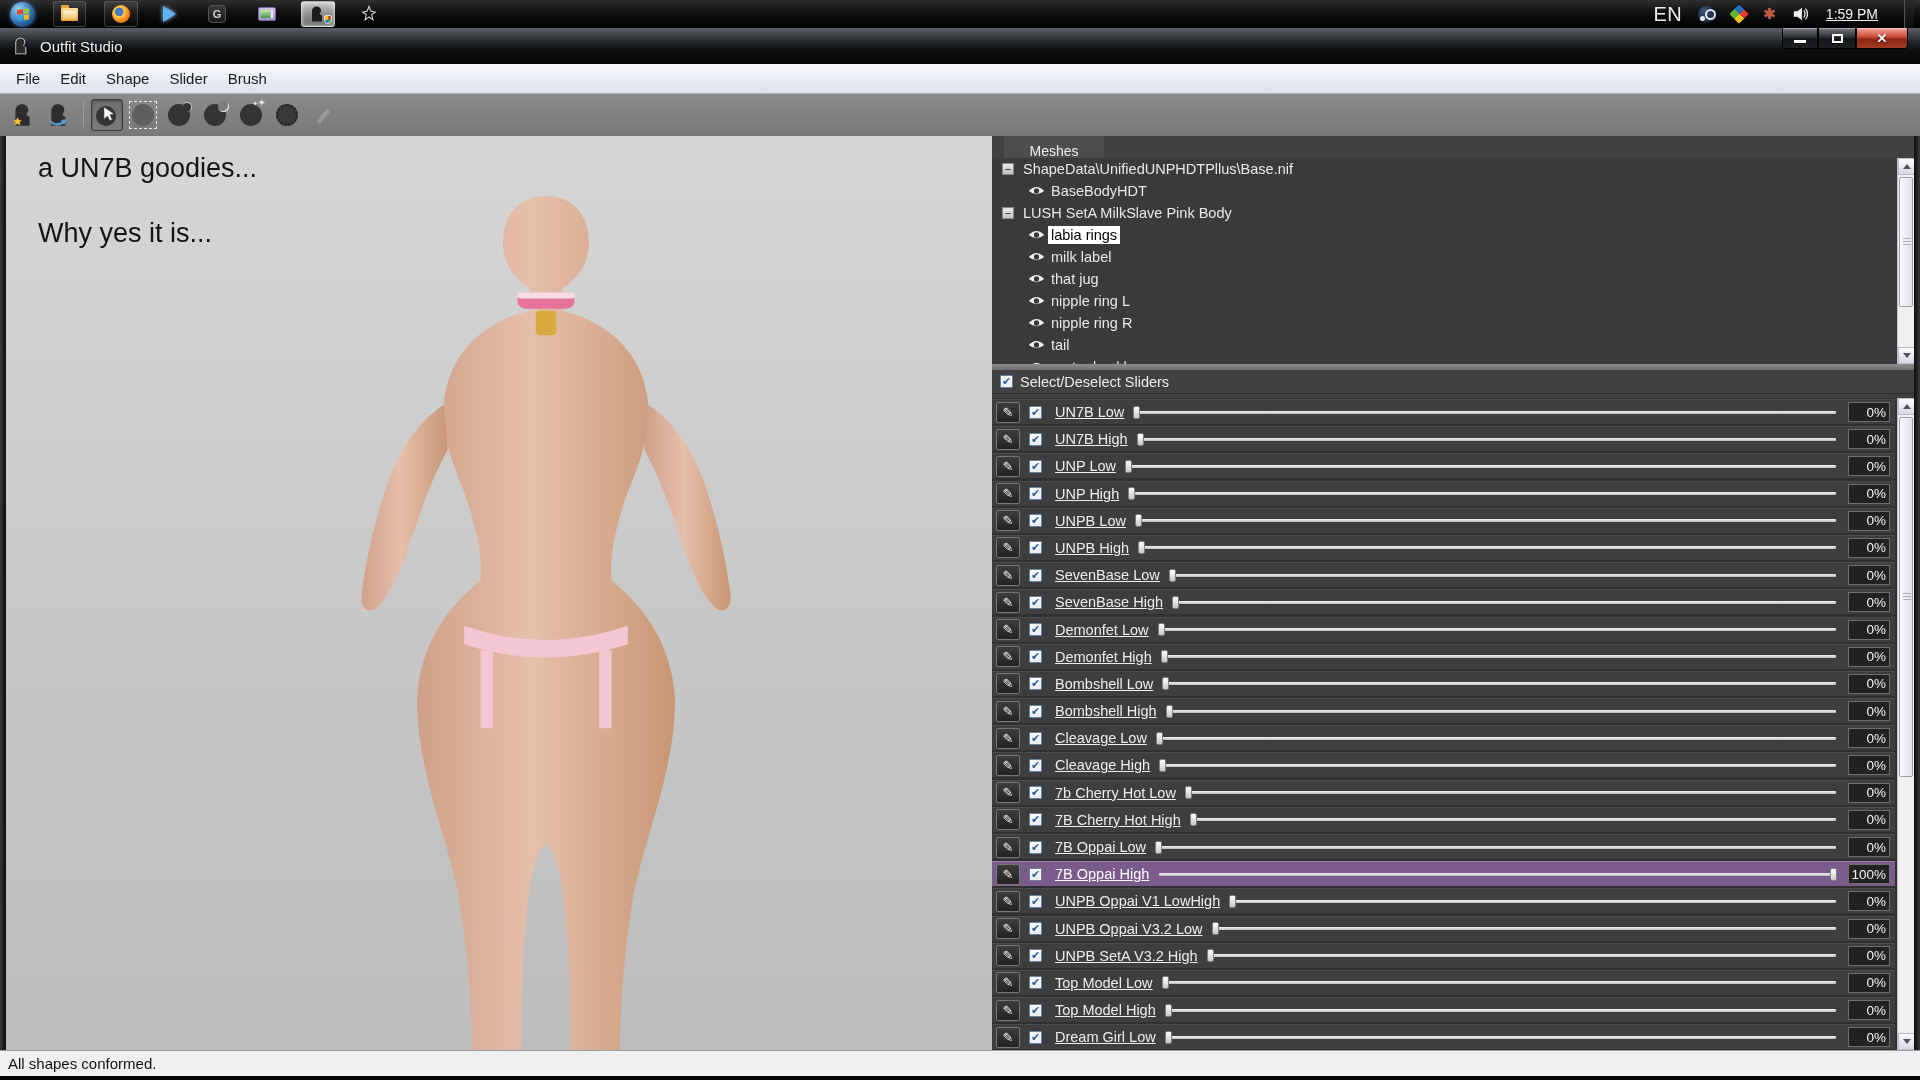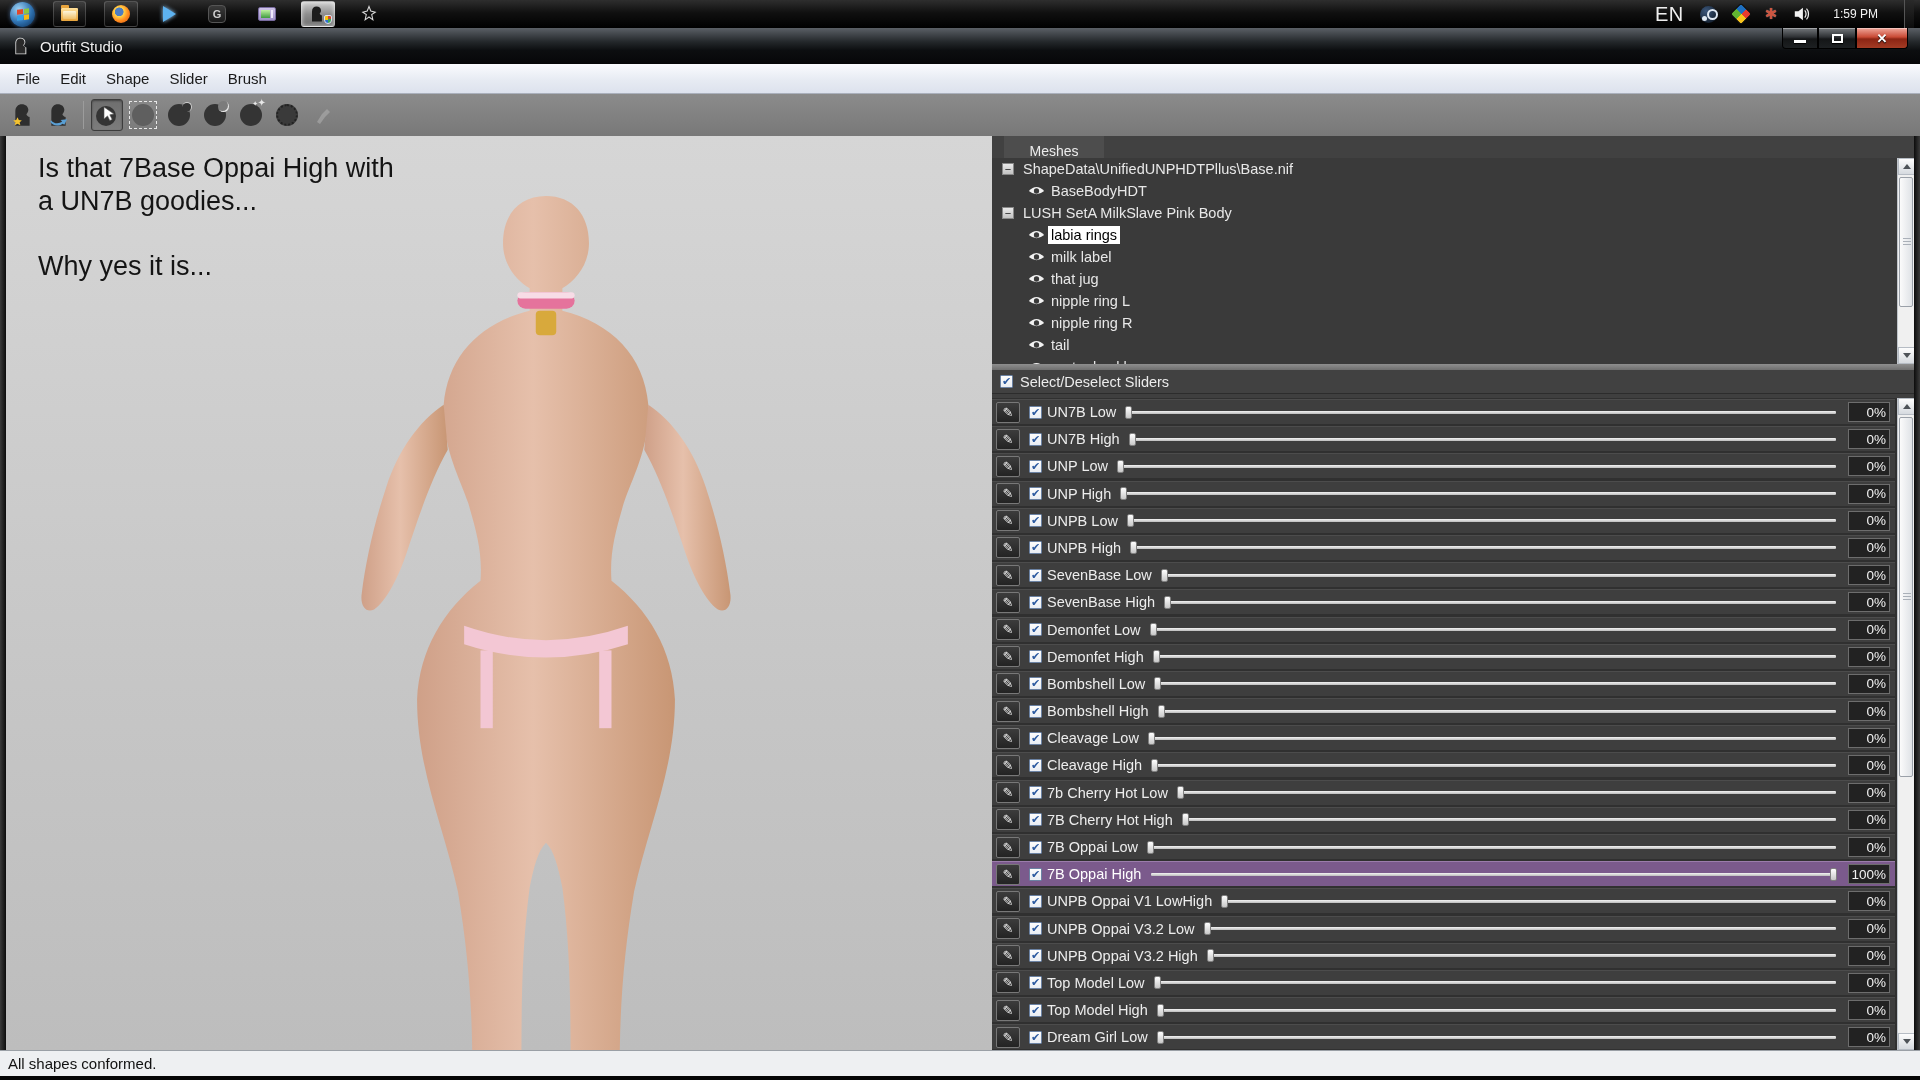--- a/index.html
+++ b/index.html
@@ -41,21 +41,21 @@
     background:conic-gradient(from 180deg,#2f6fd0 0 25%,#f4c20d 0 50%,#d04a2f 0 75%,#3aa655 0);border-radius:2px 2px 4px 4px;border:1px solid #dde;}
   .skyrim svg{display:block;}
   #tray{margin-left:auto;display:flex;align-items:center;gap:16px;padding-right:6px;color:#fff;}
   #tray .lang{font-size:20px;color:#eee;letter-spacing:.5px;}
   .steam{width:17px;height:17px;border-radius:50%;background:radial-gradient(circle at 35% 30%,#3b567a,#14202f 80%);position:relative;}
   .steam:before{content:"";position:absolute;left:7px;top:3px;width:7px;height:7px;border:2px solid #dfe8f2;border-radius:50%;}
   .steam:after{content:"";position:absolute;left:2px;bottom:2px;width:5px;height:5px;background:#dfe8f2;border-radius:50%;}
   .avg{width:16px;height:16px;transform:rotate(45deg);border-radius:3px;
     background:conic-gradient(#e63b2e 0 25%,#f7c31b 0 50%,#62b531 0 75%,#1d6fc1 0);border:1px solid #111;}
   .raptr{font-size:15px;color:#cc5540;text-shadow:0 0 1px #888;}
-  .clock{font-size:12px;color:#f2f2f2;margin-left:6px;}
+  .clock{font-size:14px;color:#f2f2f2;text-decoration:underline;}
   .showdesk{width:10px;height:28px;border-left:1px solid #555;background:linear-gradient(#2a2a2a,#0c0c0c);margin-left:10px;}
 
   
   #titlebar{position:absolute;left:0;top:28px;width:1920px;height:36px;
     background:linear-gradient(#5b6066 0%,#24282b 38%,#0c0e10 62%,#060708 100%);
     display:flex;align-items:center;z-index:40;}
   #titlebar .app-ico{margin:0 8px 0 12px;}
   #titlebar .title{color:#f0f0f0;font-size:15px;text-shadow:0 1px 2px #000;}
   #winbtns{position:absolute;right:12px;top:0;display:flex;}
   .wbtn{height:21px;border:1px solid #000;border-top:none;display:flex;align-items:center;justify-content:center;
@@ -129,21 +129,21 @@
   #selectrow .cbx{margin-left:8px;}
   #selectrow span.lbl{margin-left:7px;font-size:14.5px;color:#ececec;}
 
   #sliderarea{position:absolute;left:0;top:262px;width:922px;height:652px;background:#303030;overflow:hidden;}
   #sliderlist{position:absolute;left:0;top:1px;width:903px;display:flex;flex-direction:column;gap:2.2px;}
   .srow{height:25px;background:#3e3e3e;border-top:1px solid #4c4c4c;display:flex;align-items:center;}
   .srow.hl{background:#7b5a8c;border-top:1px solid #9b7cab;}
   .pencil{width:24px;height:21px;margin-left:4px;border:1px solid #787878;border-radius:2px;
     background:linear-gradient(#3c3c3c,#232323);color:#f2f2f2;font-size:13px;display:flex;align-items:center;justify-content:center;flex:0 0 auto;}
   .srow .cbx{margin-left:9px;}
-  .sname{margin-left:5px;font-size:14.5px;color:#ededed;white-space:nowrap;}
+  .sname{margin-left:13px;font-size:14.5px;color:#ededed;white-space:nowrap;text-decoration:underline;}
   .srow.hl .sname{color:#fff;}
   .track{flex:1;height:3px;margin:0 12px 0 10px;background:linear-gradient(#f4f4f4,#bcbcbc);border-radius:1px;position:relative;}
   .thumb{position:absolute;top:-5px;width:7px;height:13px;border:1px solid #808080;border-radius:2px;
     background:linear-gradient(#fefefe,#c8c8c8);}
   .vbox{width:42px;height:20px;margin-right:5px;background:#222;border:1px solid #6d6d6d;
     font-size:13.5px;color:#f2f2f2;display:flex;align-items:center;justify-content:flex-end;padding-right:3px;flex:0 0 auto;}
 
   
   .sb{position:absolute;width:17px;background:#f0f0f0;border-left:1px solid #bfc4ca;}
   .sb .btn{position:absolute;left:0;width:17px;height:17px;background:linear-gradient(#fdfdfd,#d6dadf);
@@ -294,21 +294,20 @@
       <path fill="url(#skin)" d="M50 104C38 112 28 126 22 144 16 162 12 180 10 196 9 202 12 206 16 204 22 200 28 188 32 176 38 158 44 140 52 126Z"></path>
       <path fill="url(#skin)" d="M150 104C162 112 172 126 178 144 184 162 188 180 190 196 191 202 188 206 184 204 178 200 172 188 168 176 162 158 156 140 148 126Z"></path>
       <rect x="86" y="49" width="28" height="8" rx="4" fill="#e5739c"></rect>
       <rect x="86" y="49" width="28" height="3" rx="1.5" fill="#f7dce6"></rect>
       <rect x="95" y="58" width="10" height="12" rx="2" fill="#d8a93c"></rect>
       <path d="M60 212 Q100 226 140 212 L140 221 Q100 234 60 221Z" fill="#f3c7d4"></path>
       <rect x="68" y="224" width="6" height="38" fill="#f3c7d4"></rect>
       <rect x="126" y="224" width="6" height="38" fill="#f3c7d4"></rect>
     </svg>
     <div id="caption">
-      <div>Is that 7Base Oppai High with</div>
       <div>a UN7B goodies...</div>
       <div></div>
       <div>Why yes it is...</div>
     </div>
   </div>
 
   <div id="rightpanel">
     <div id="tabs">
       <div class="tab active">Meshes</div>
       <div class="tab inactive">Bones</div>
@@ -579,21 +578,21 @@
             <div class="cbx">✔</div>
             <span class="sname">UNPB Oppai V3.2 Low</span>
             <div class="track">
               <div class="thumb" style="left: -1px;"></div>
             </div>
             <div class="vbox">0%</div>
           </div>
           <div class="srow">
             <div class="pencil">✎</div>
             <div class="cbx">✔</div>
-            <span class="sname">UNPB Oppai V3.2 High</span>
+            <span class="sname">UNPB SetA V3.2 High</span>
             <div class="track">
               <div class="thumb" style="left: -1px;"></div>
             </div>
             <div class="vbox">0%</div>
           </div>
           <div class="srow">
             <div class="pencil">✎</div>
             <div class="cbx">✔</div>
             <span class="sname">Top Model Low</span>
             <div class="track">

